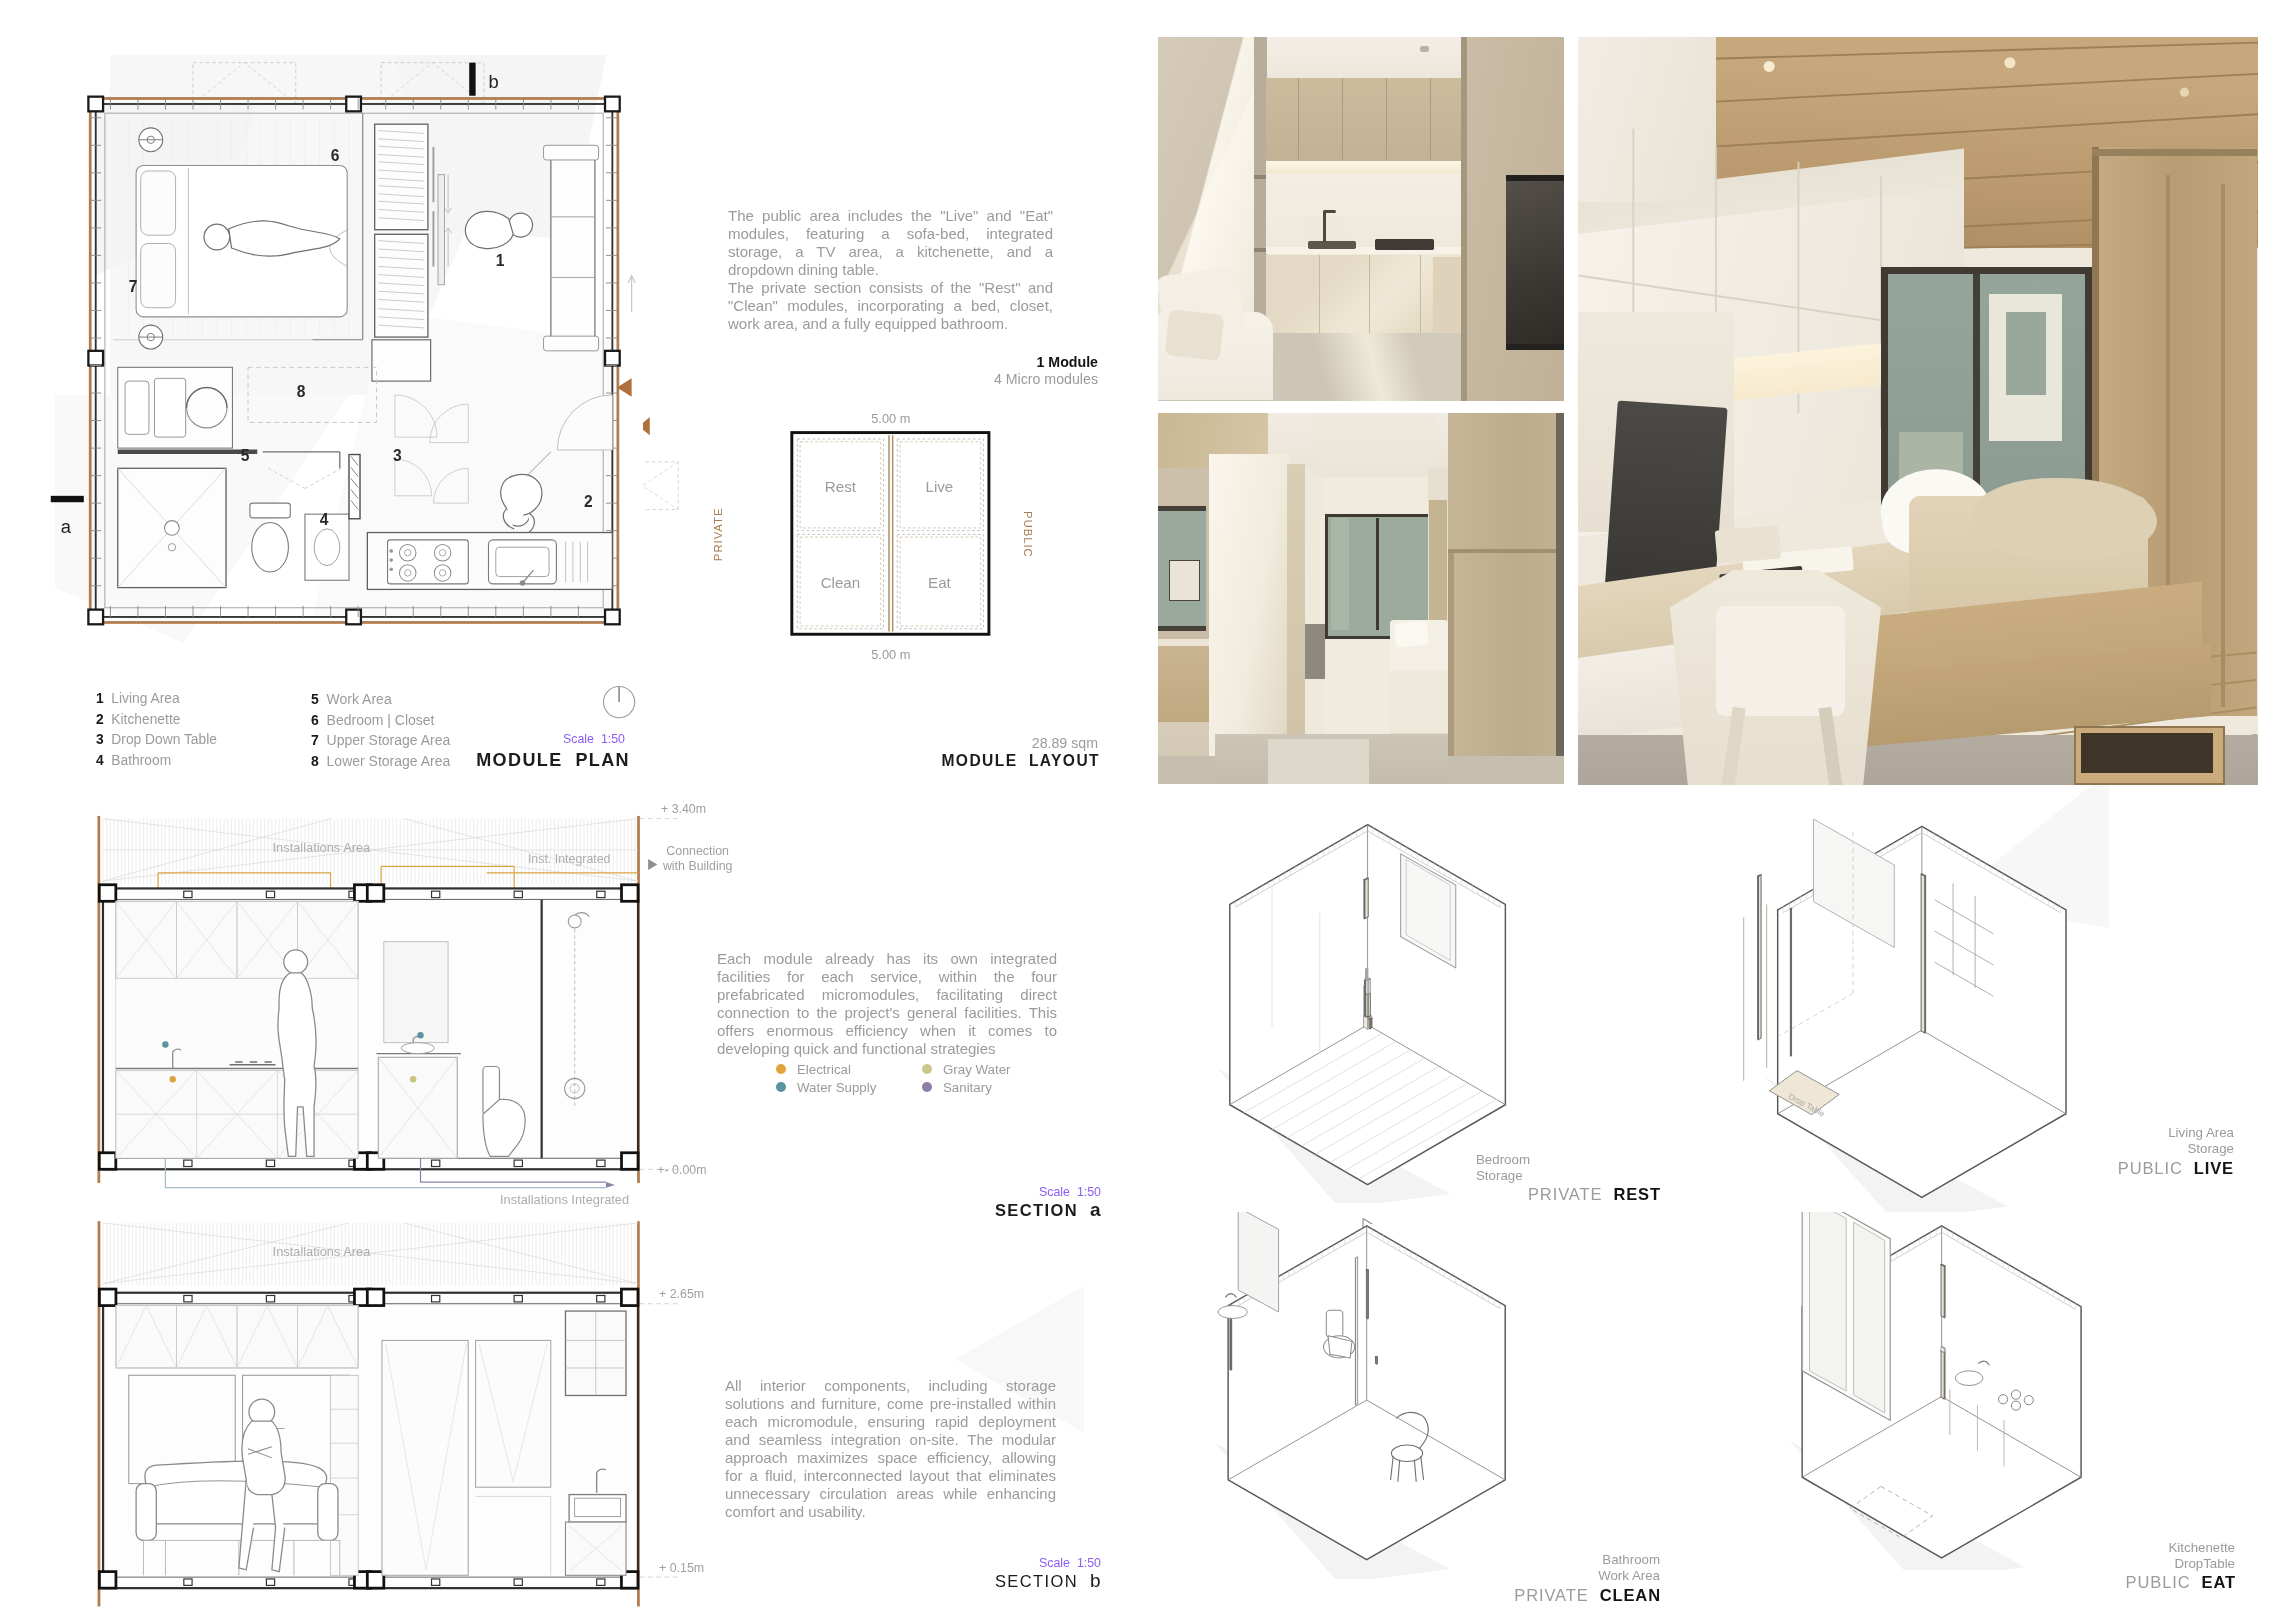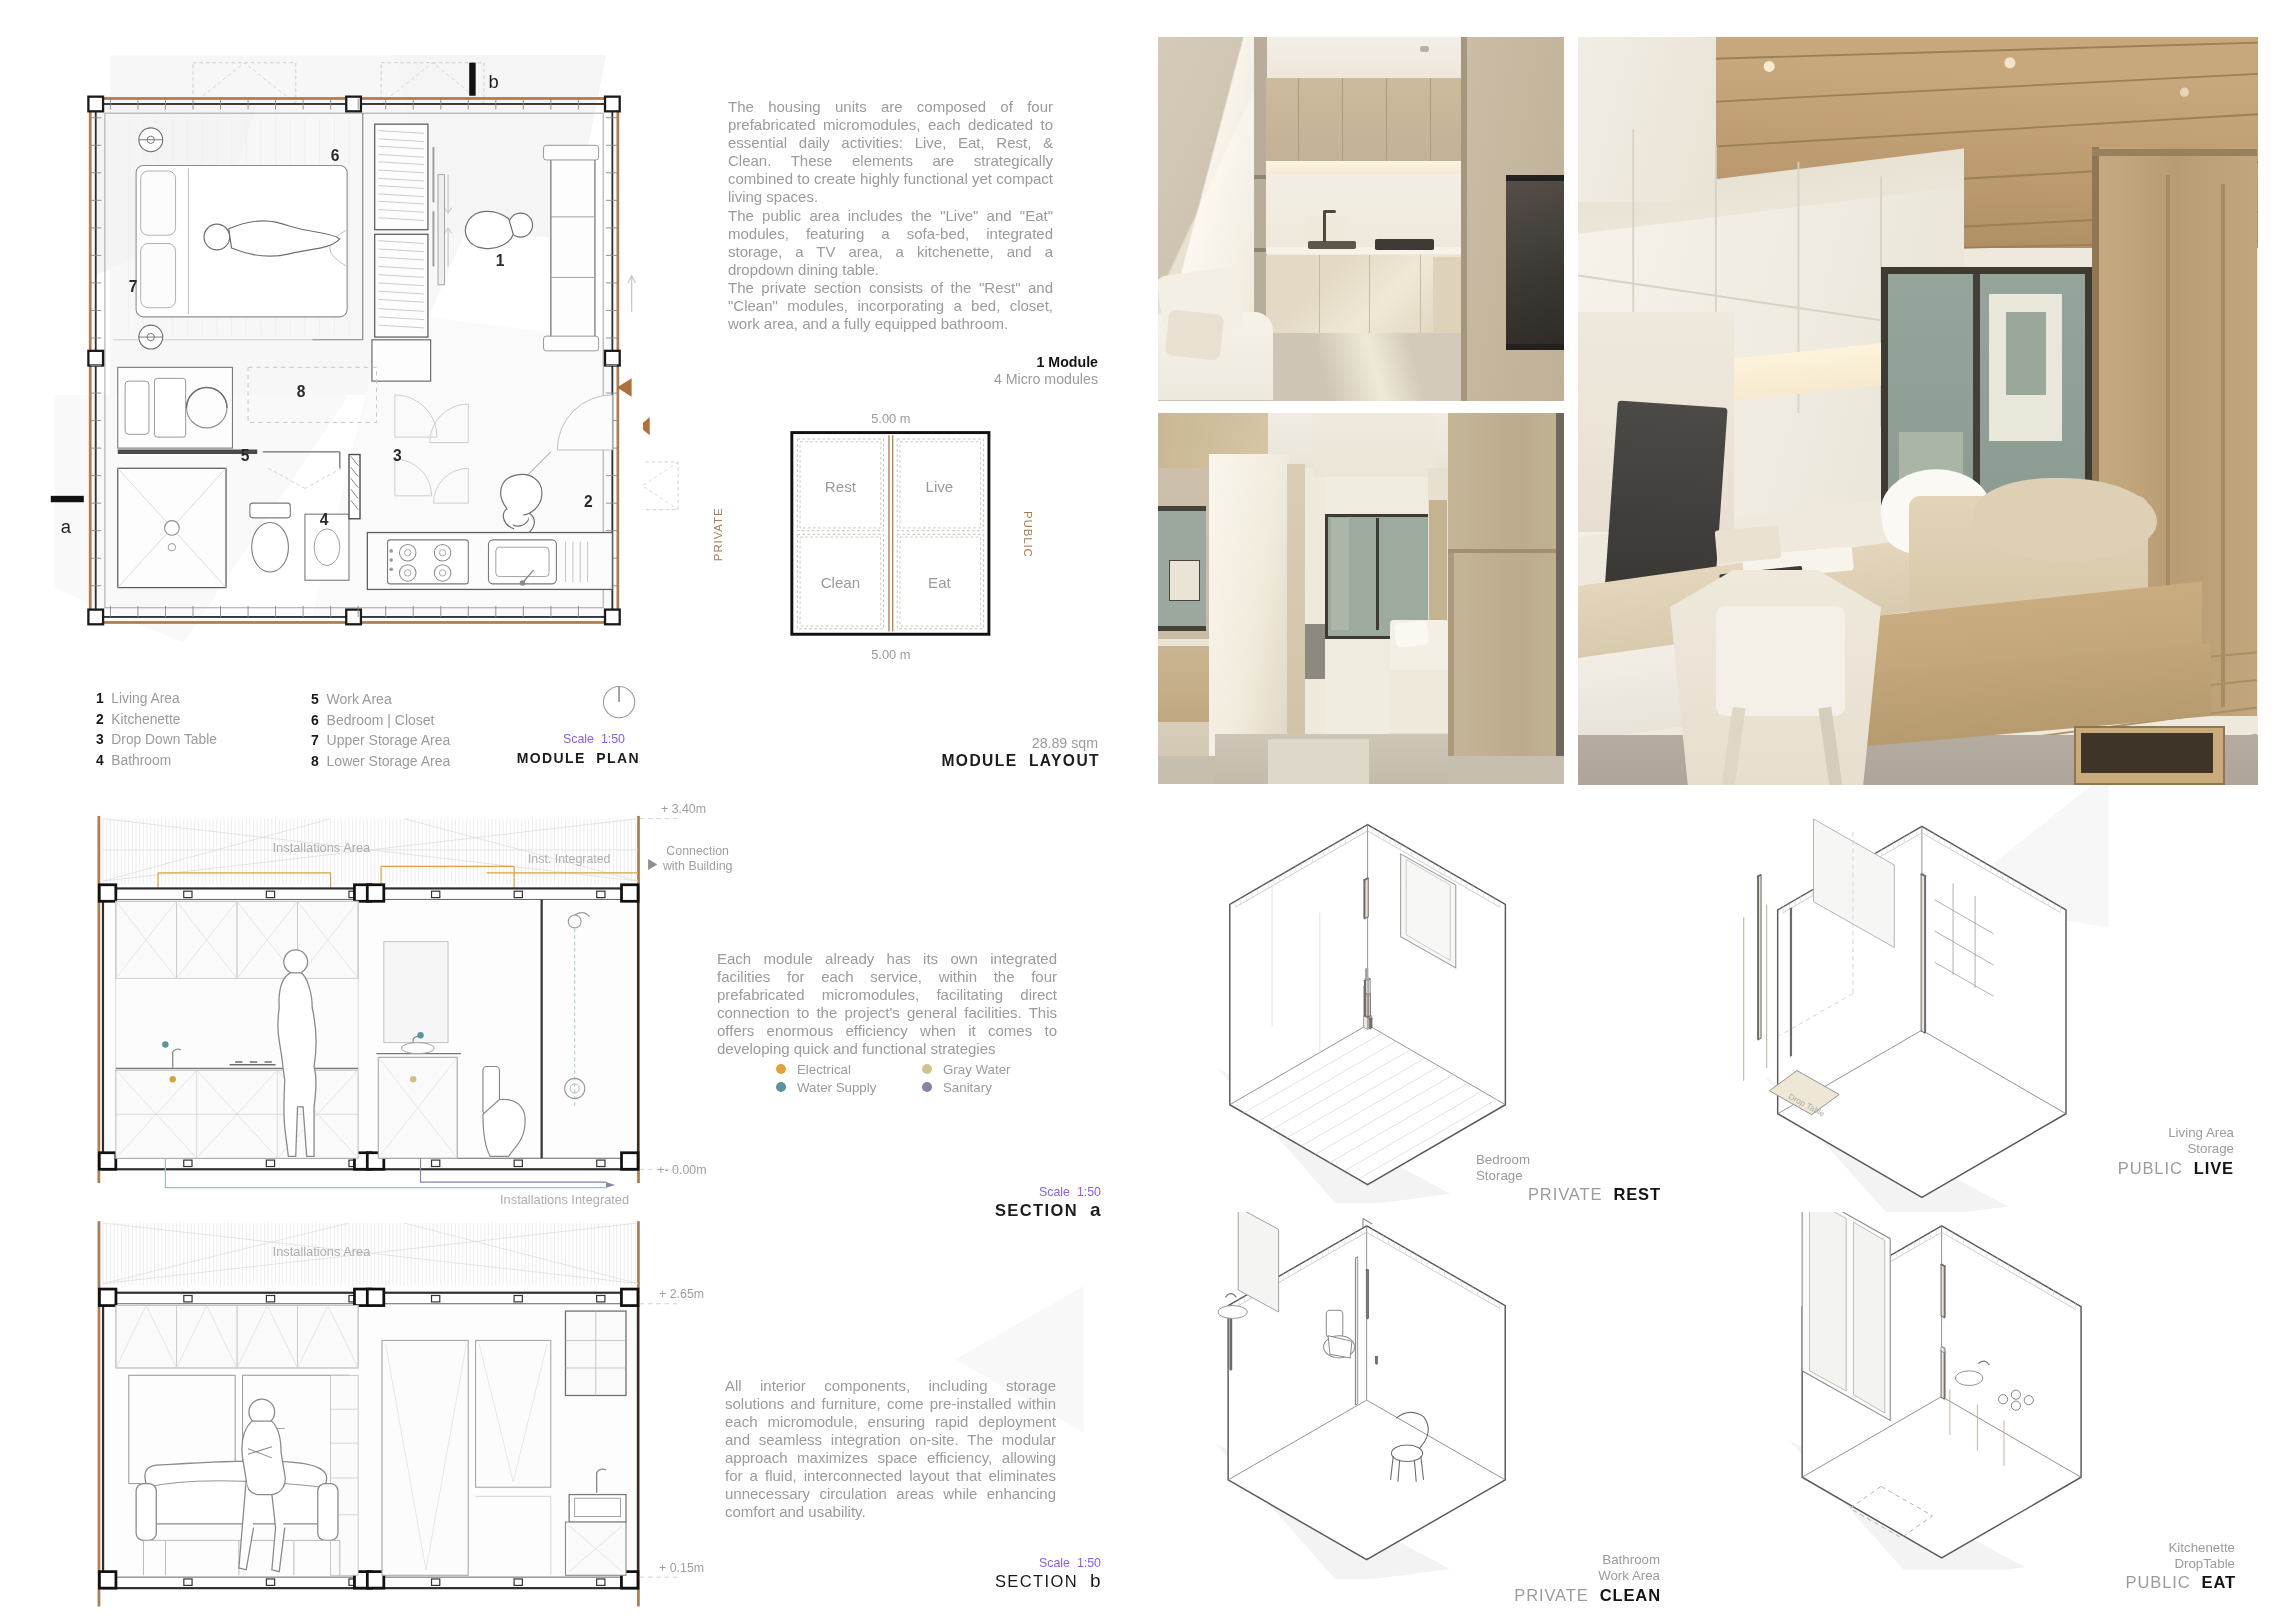--- a/index.html
+++ b/index.html
@@ -128,22 +128,20 @@
       <text x="388" y="462" font-size="17" font-weight="bold" fill="#2a2a2a" font-family="Liberation Sans,sans-serif">3</text>
       <text x="596" y="512" font-size="17" font-weight="bold" fill="#2a2a2a" font-family="Liberation Sans,sans-serif">2</text>
       <text x="308" y="532" font-size="17" font-weight="bold" fill="#2a2a2a" font-family="Liberation Sans,sans-serif">4</text>
       <rect x="471" y="28" width="7" height="36" fill="#111"></rect>
       <text x="492" y="56" font-size="20" fill="#222" font-family="Liberation Sans,sans-serif">b</text>
       <rect x="15" y="500" width="36" height="7" fill="#111"></rect>
       <text x="26" y="540" font-size="20" fill="#222" font-family="Liberation Sans,sans-serif">a</text>
       <path d="M648,372 l-16,10 16,10 z" fill="#b0703c"></path>
       <path d="M648,300 l0,-40 m-4,8 l4,-8 l4,8" stroke="#c9c9c9" stroke-width="1.4" fill="none"></path>
     </svg>
-<div class="abs para" style="left:728px;top:98px;width:325px">
-The housing units are composed of four prefabricated micromodules, each dedicated to essential daily activities: Live, Eat, Rest, &amp; Clean. These elements are strategically combined to create highly functional yet compact living spaces.</div>
 <div class="abs para" style="left:728px;top:207px;width:325px">
 The public area includes the "Live" and "Eat" modules, featuring a sofa-bed, integrated storage, a TV area, a kitchenette, and a dropdown dining table.<br>
 The private section consists of the "Rest" and "Clean" modules, incorporating a bed, closet, work area, and a fully equipped bathroom.</div>
 <div class="abs" style="left:826px;top:354px;width:272px;text-align:right;font-size:14.2px;font-weight:bold;color:#141414">1 Module</div>
 <div class="abs gr" style="left:826px;top:371px;width:272px;text-align:right;font-size:14.2px">4 Micro modules</div>
 <svg class="abs" style="left:643px;top:395px" width="514" height="275" viewBox="0 0 560 300">
       <rect x="162" y="41" width="215" height="220" fill="#fff" stroke="#111" stroke-width="3.2"></rect>
       <path d="M268,44 L268,258 M272,44 L272,258" stroke="#b08a62" stroke-width="1.6"></path>
       <rect x="168" y="48" width="94" height="100" stroke="#bdbdbd" stroke-width="1" stroke-dasharray="3 2.5" fill="none"></rect>
       <rect x="171" y="51" width="88" height="94" stroke="#cbb396" stroke-width="0.8" stroke-dasharray="3 2.5" fill="none"></rect>
@@ -177,21 +175,21 @@
 <div><b style="color:#1a1a1a">5</b>&nbsp;&nbsp;Work Area</div>
 <div><b style="color:#1a1a1a">6</b>&nbsp;&nbsp;Bedroom | Closet</div>
 <div><b style="color:#1a1a1a">7</b>&nbsp;&nbsp;Upper Storage Area</div>
 <div><b style="color:#1a1a1a">8</b>&nbsp;&nbsp;Lower Storage Area</div>
 </div>
 <svg class="abs" style="left:597px;top:680px" width="46" height="46" viewBox="0 0 50 50">
       <circle cx="24" cy="24" r="17" stroke="#9b9b9b" stroke-width="1.2" fill="none"></circle>
       <path d="M24,7 L24,24" stroke="#9b9b9b" stroke-width="2"></path>
     </svg>
 <div class="abs lgr" style="left:441px;top:732px;width:184px;text-align:right;font-size:12.4px">Scale&nbsp; 1:50</div>
-<div class="abs bk" style="left:455px;top:750px;width:185px;text-align:right;font-size:14px;font-weight:bold;letter-spacing:1.4px">MODULE&nbsp; PLAN</div>
+<div class="abs bk" style="left:445px;top:750px;width:185px;text-align:right;font-size:18px;font-weight:bold;letter-spacing:1.4px">MODULE&nbsp; PLAN</div>
 <div class="abs" style="left:1158px;top:37px;width:406px;height:364px;overflow:hidden;background:#efe9dd">
 <div class="abs" style="left:0;top:0;width:406px;height:51px;background:linear-gradient(180deg,#f3eee6,#ece5d8)"></div>
 <div class="abs" style="left:78px;top:9.2px;width:9.2px;height:5.5px;background:#b9b2a4;border-radius:2.8px"></div>
 <div class="abs" style="left:262px;top:9.2px;width:9.2px;height:5.5px;background:#b9b2a4;border-radius:2.8px"></div>
 <div class="abs" style="left:0;top:0;width:96px;height:364px;background:linear-gradient(115deg,#d6cbb8 0%,#cfc4b1 45%,#e9e1d2 46%,#ded4c2 100%)"></div>
 <div class="abs" style="left:0;top:0;width:96px;height:364px;background:linear-gradient(to bottom right,rgba(255,252,244,0) 44%,rgba(255,252,244,.85) 45%,rgba(244,238,226,.6) 100%)"></div>
 <div class="abs" style="left:96px;top:0;width:13px;height:364px;background:#b8ad9a"></div>
 <div class="abs" style="left:96px;top:138px;width:13px;height:3.7px;background:#8e8472"></div>
 <div class="abs" style="left:96px;top:211px;width:13px;height:3.7px;background:#8e8472"></div>
 <div class="abs" style="left:108px;top:41px;width:195px;height:83px;background:linear-gradient(180deg,#cdbb9e,#c3b195)"></div>

